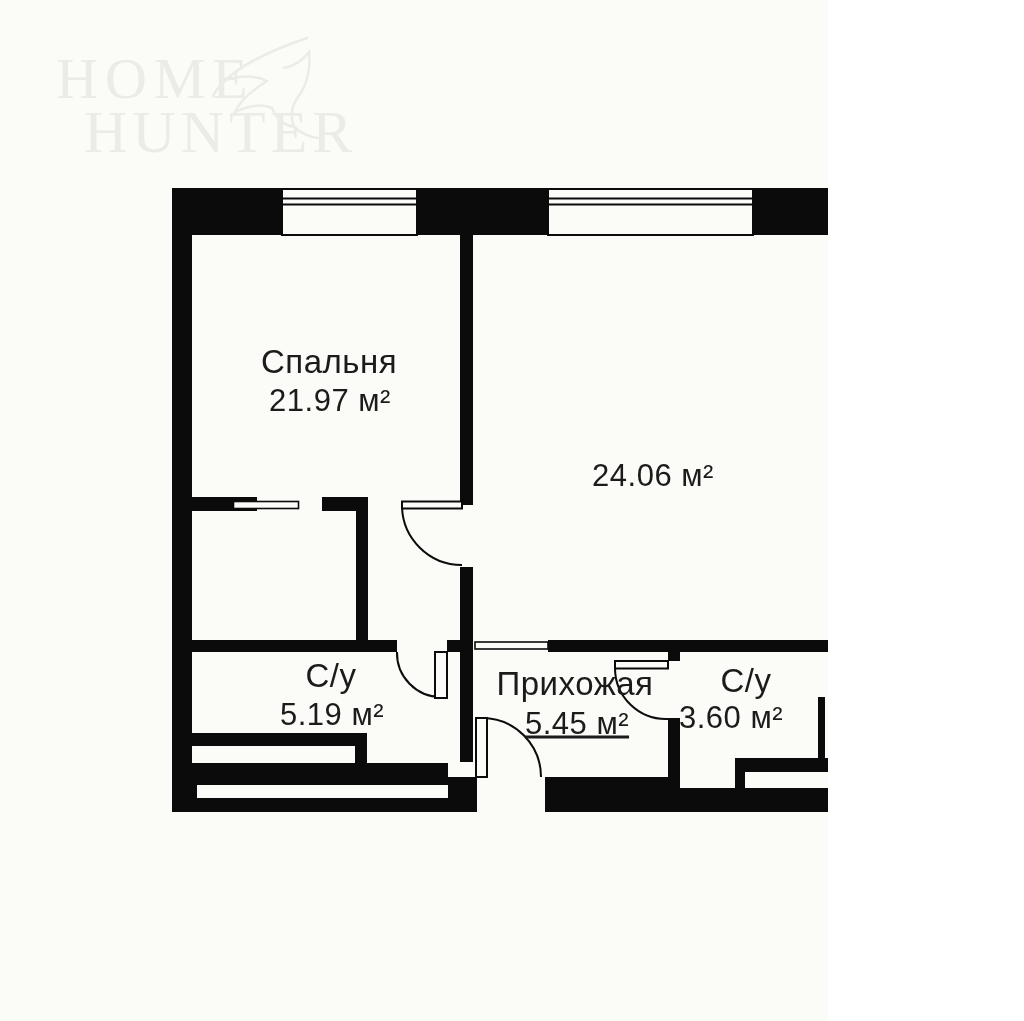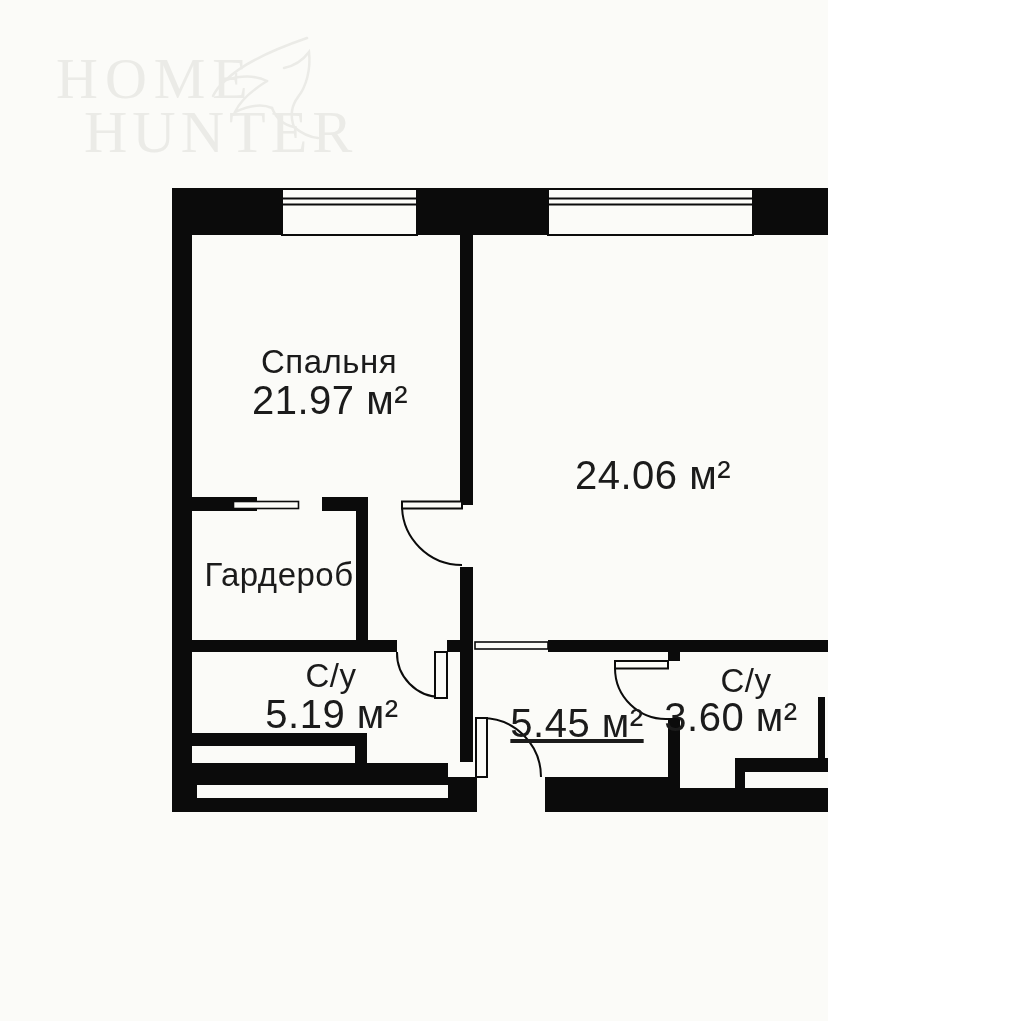--- a/index.html
+++ b/index.html
@@ -13,21 +13,21 @@
   .plan-svg{position:absolute;left:0;top:0;}
   .room-label{
     position:absolute;
     transform:translate(-50%,-50%);
     color:var(--text,#1b1b1b);
     white-space:nowrap;
     font-size:33px;
     line-height:1;
     letter-spacing:0.5px;
   }
-  .room-area{font-size:40px;}
+  .room-area{font-size:31px;}
   .watermark{
     position:absolute;
     color:var(--watermark,#ececе8);
     font-family:"Liberation Serif",serif;
     line-height:1;
     white-space:nowrap;
     user-select:none;
   }
   .wm-line1{left:56px;top:50px;font-size:58px;letter-spacing:7px;}
   .wm-line2{left:84px;top:102px;font-size:60px;letter-spacing:5px;}
@@ -114,23 +114,23 @@
       <path d="M482 718 A59 59 0 0 1 541 777" fill="none" stroke="var(--wall,#0b0b0b)" stroke-width="2"></path>
       <rect x="476" y="718" width="11" height="59" fill="var(--background,#fbfbf8)" stroke="var(--wall,#0b0b0b)" stroke-width="2"></rect>
     </g>
   </svg>
 
   <div class="room-label" style="left:329px;top:361px;">Спальня</div>
   <div class="room-label room-area" style="left:330px;top:400px;">21.97 м²</div>
 
   <div class="room-label room-area" style="left:653px;top:475px;">24.06 м²</div>
 
-  <div class="room-label" style="left:279px;top:574px;">Гардероб</div>
 
   <div class="room-label" style="left:331px;top:675px;">С/у</div>
   <div class="room-label room-area" style="left:332px;top:714px;">5.19 м²</div>
 
+  <div class="room-label" style="left:575px;top:683px;">Прихожая</div>
   <div class="room-label room-area" style="left:577px;top:723px;text-decoration:underline;">5.45 м²</div>
 
   <div class="room-label" style="left:746px;top:680px;">С/у</div>
   <div class="room-label room-area" style="left:731px;top:717px;">3.60 м²</div>
 
 </div>
 
 </body></html>

